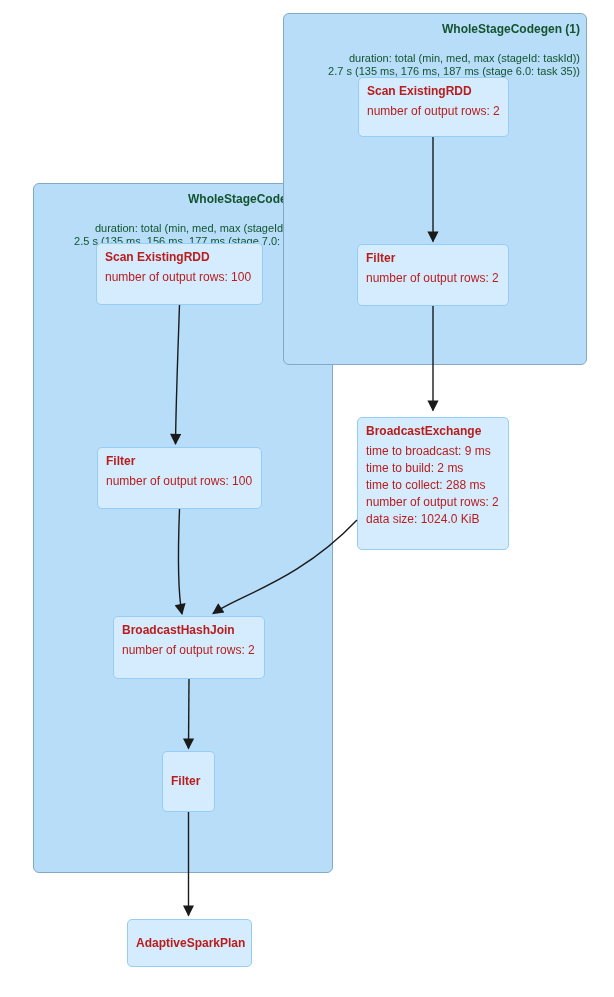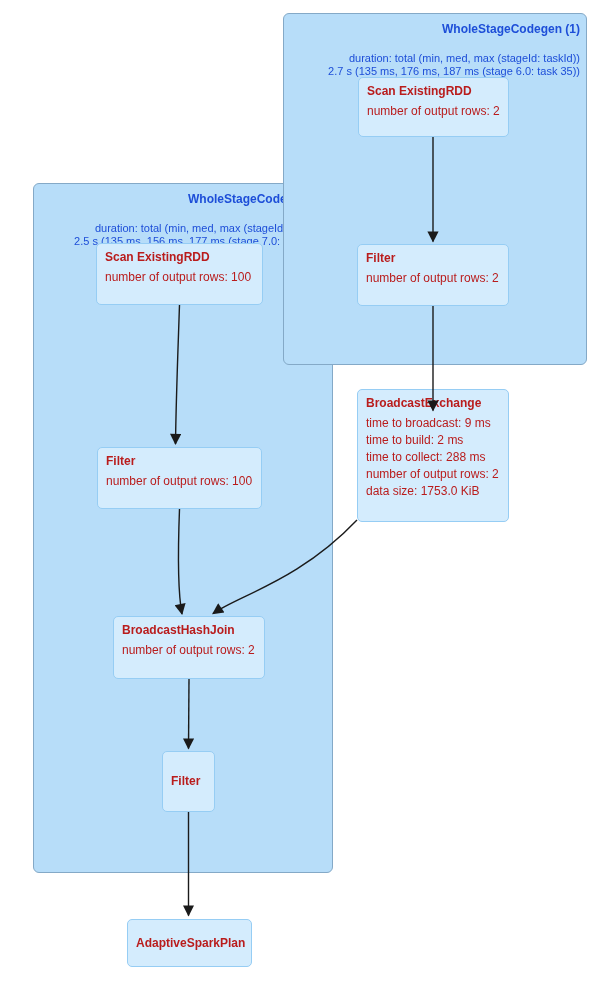--- a/index.html
+++ b/index.html
@@ -1,21 +1,21 @@
 <!DOCTYPE html>
 <html><head>
 <meta charset="utf-8">
 <style>
   * { margin:0; padding:0; box-sizing:border-box; }
   body { background:#fff; font-family:"Liberation Sans", sans-serif; }
   #canvas { position:relative; width:614px; height:997px; background:#fff; overflow:hidden; }
   .cluster {
     position:absolute; background:#b7ddf9; border:1px solid #84a9c7; border-radius:6px;
   }
-  .cluster-label { position:absolute; top:7px; right:6px; text-align:right; color:#1d4ed8; }
+  .cluster-label { position:absolute; top:7px; right:6px; text-align:right; color:#14532d; }
   .cluster-title { font-size:12px; font-weight:bold; line-height:16px; white-space:nowrap; }
   .cluster-duration { margin-top:15px; font-size:11px; line-height:12.5px; white-space:nowrap; }
   .node {
     position:absolute; background:#d4ecfd; border:1px solid #96cdf4; border-radius:5px;
     padding:5px 8px; font-size:12px; line-height:17px; color:#b91c1c; z-index:5;
   }
   .node-title { font-weight:bold; white-space:nowrap; }
   .node-metrics { margin-top:3px; white-space:nowrap; }
   .node.center { display:flex; align-items:center; }
   .node.center .node-title { margin:0; }
@@ -55,28 +55,28 @@
       </div>
   </div>
 
   <div class="node" style="left:357px; top:244px; width:152px; height:62px;">
     <div class="node-title">Filter</div>
     <div class="node-metrics">
         <div>number of output rows: 2</div>
       </div>
   </div>
 
-  <div class="node" style="left:357px; top:389px; width:152px; height:133px;">
+  <div class="node" style="left:357px; top:417px; width:152px; height:133px;">
     <div class="node-title">BroadcastExchange</div>
     <div class="node-metrics">
       <div>time to broadcast: 9 ms</div>
       <div>time to build: 2 ms</div>
       <div>time to collect: 288 ms</div>
       <div>number of output rows: 2</div>
-      <div>data size: 1753.0 KiB</div>
+      <div>data size: 1024.0 KiB</div>
     </div>
   </div>
 
   <div class="node" style="left:96px; top:243px; width:167px; height:62px;">
     <div class="node-title">Scan ExistingRDD</div>
     <div class="node-metrics">
         <div>number of output rows: 100</div>
       </div>
   </div>
 

